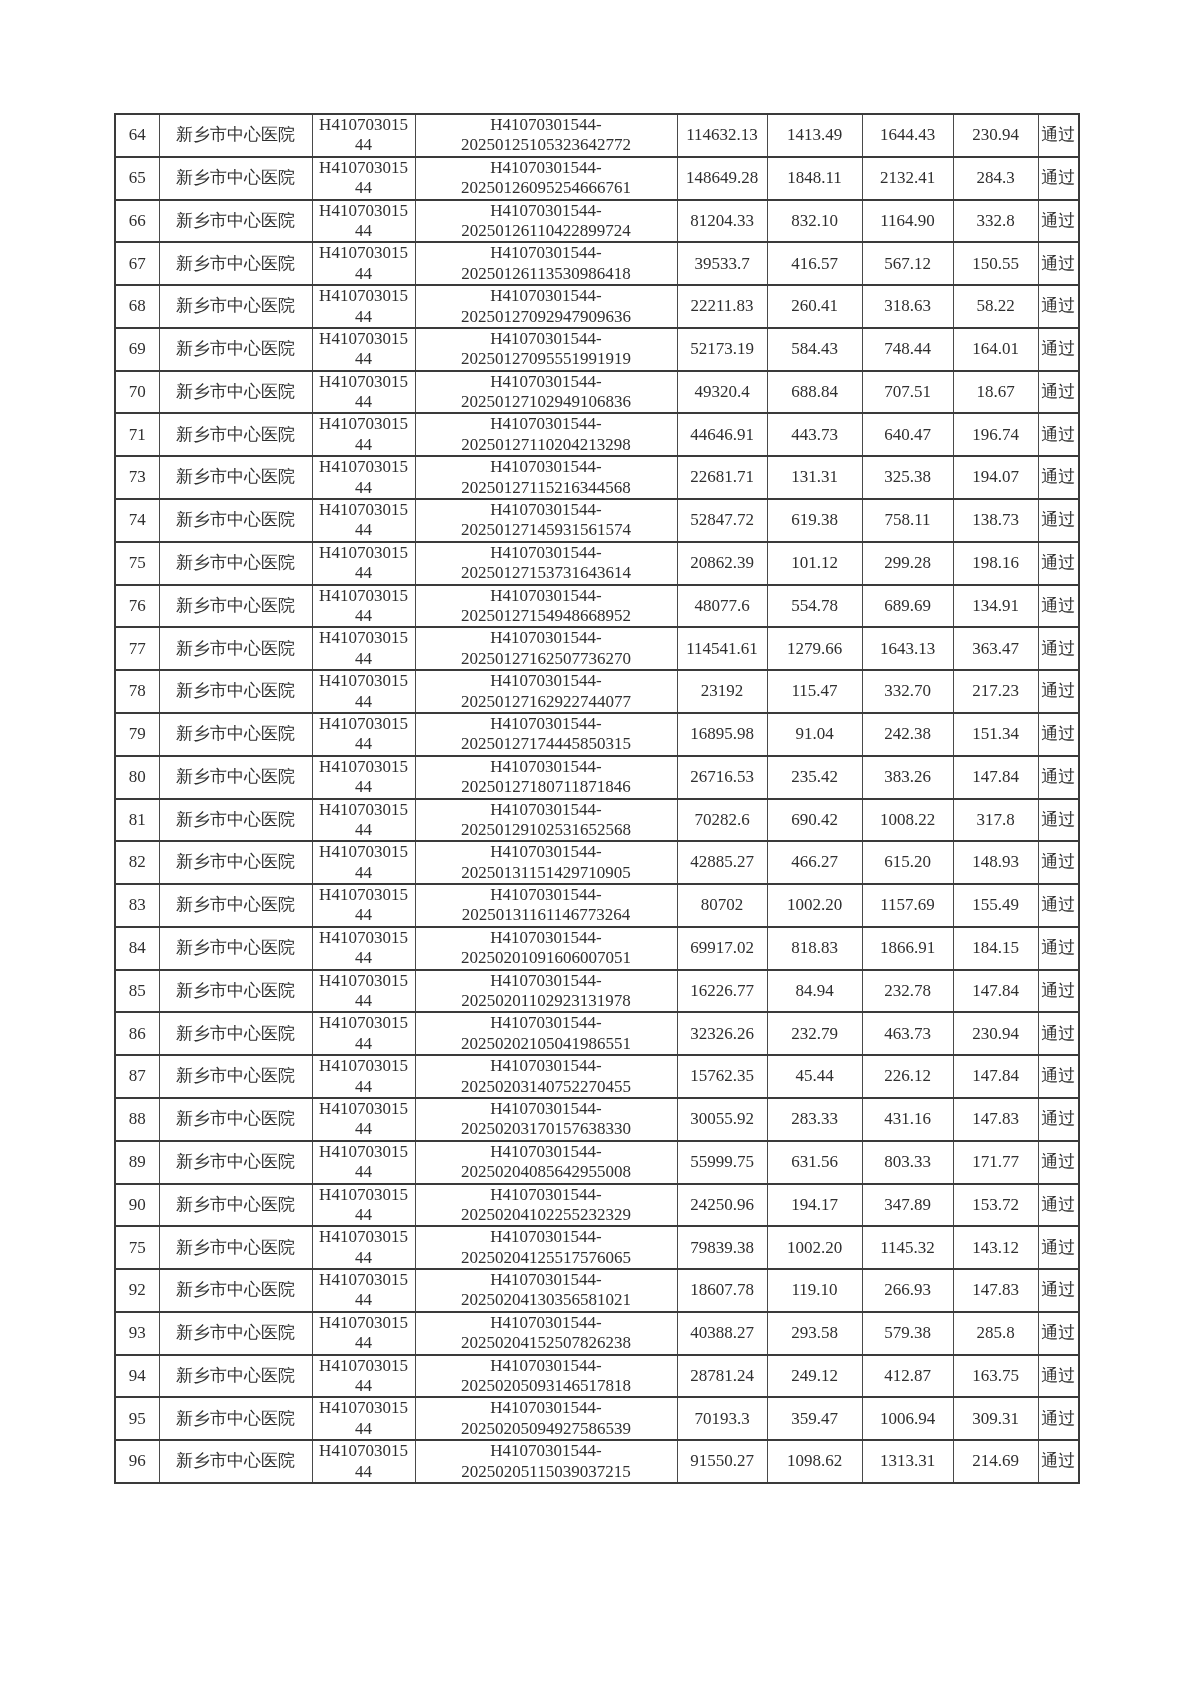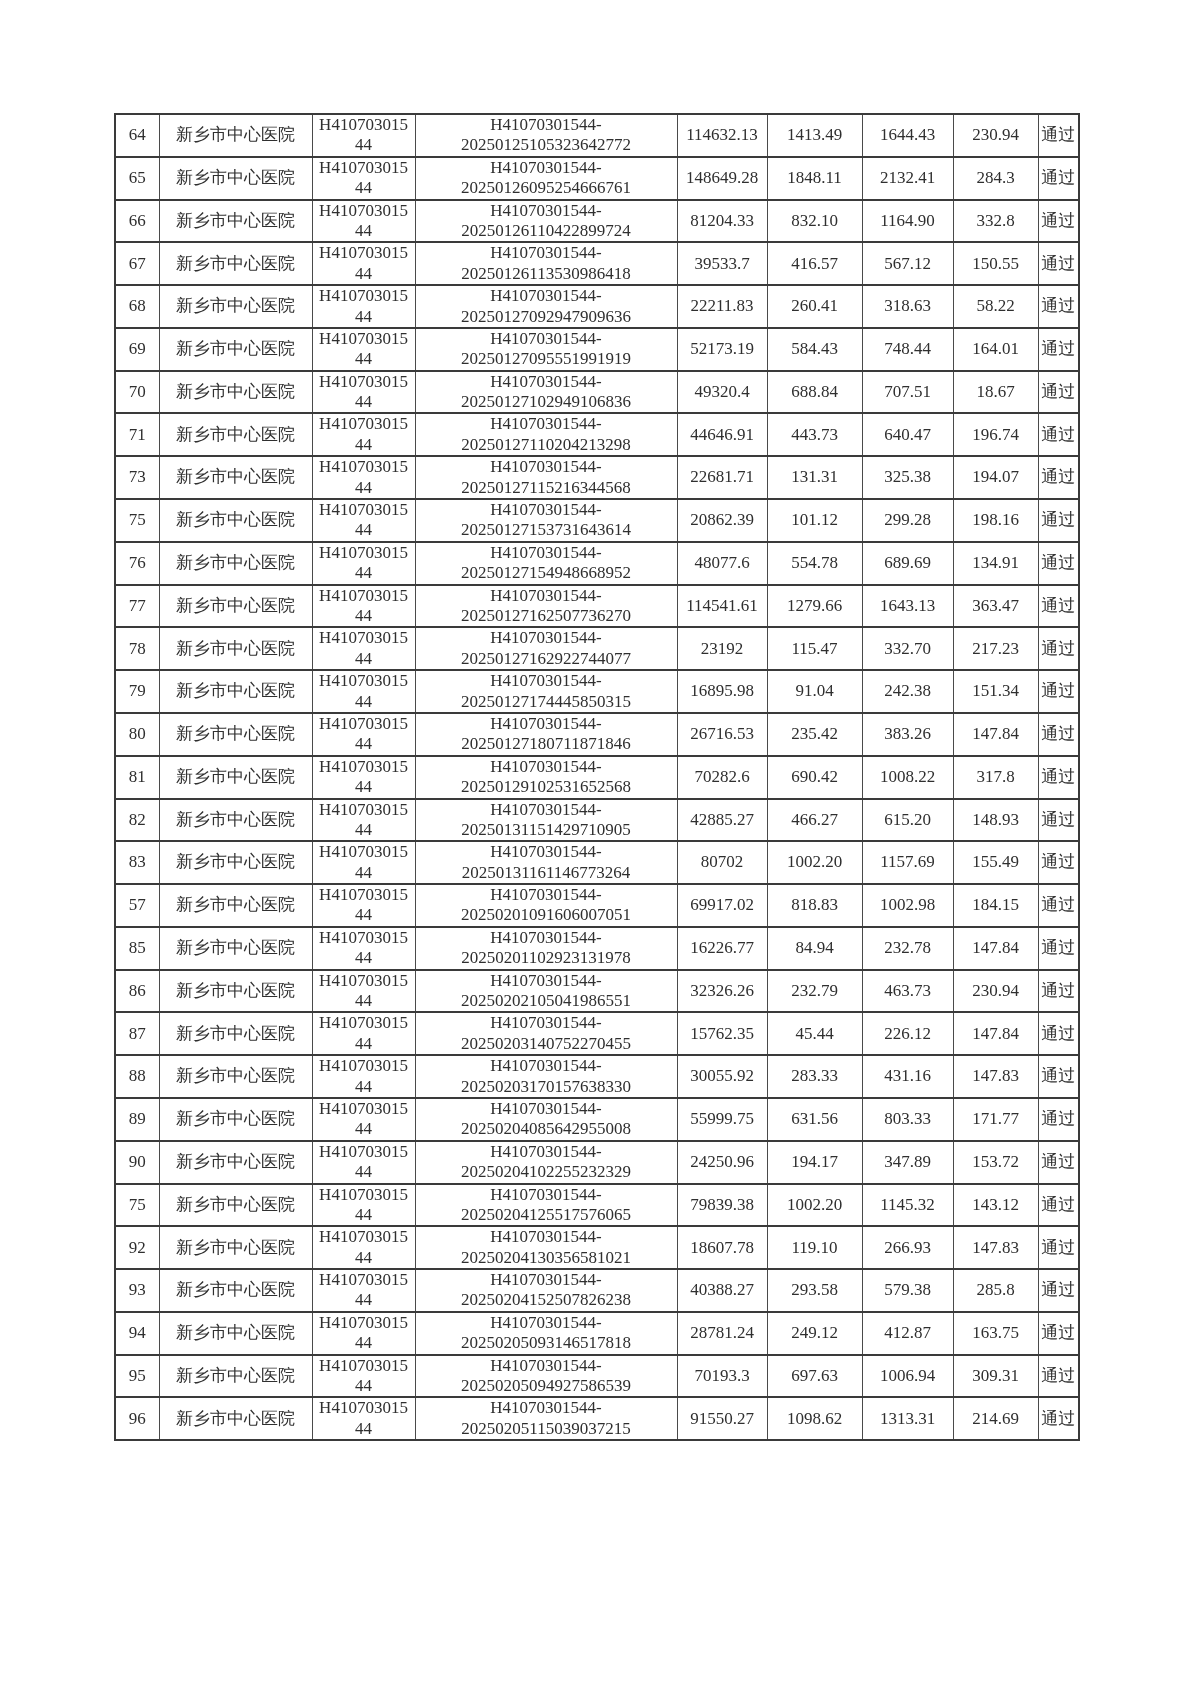--- a/index.html
+++ b/index.html
@@ -178,20 +178,33 @@
 44</td>
           <td>H41070301544-
 20250127115216344568</td>
           <td>22681.71</td>
           <td>131.31</td>
           <td>325.38</td>
           <td>194.07</td>
           <td>通过</td>
         </tr>
         <tr>
+          <td>74</td>
+          <td>新乡市中心医院</td>
+          <td>H410703015
+44</td>
+          <td>H41070301544-
+20250127145931561574</td>
+          <td>52847.72</td>
+          <td>619.38</td>
+          <td>758.11</td>
+          <td>138.73</td>
+          <td>通过</td>
+        </tr>
+        <tr>
           <td>75</td>
           <td>新乡市中心医院</td>
           <td>H410703015
 44</td>
           <td>H41070301544-
 20250127153731643614</td>
           <td>20862.39</td>
           <td>101.12</td>
           <td>299.28</td>
           <td>198.16</td>
@@ -295,29 +308,29 @@
 44</td>
           <td>H41070301544-
 20250131161146773264</td>
           <td>80702</td>
           <td>1002.20</td>
           <td>1157.69</td>
           <td>155.49</td>
           <td>通过</td>
         </tr>
         <tr>
-          <td>57</td>
+          <td>84</td>
           <td>新乡市中心医院</td>
           <td>H410703015
 44</td>
           <td>H41070301544-
 20250201091606007051</td>
           <td>69917.02</td>
           <td>818.83</td>
-          <td>1002.98</td>
+          <td>1866.91</td>
           <td>184.15</td>
           <td>通过</td>
         </tr>
         <tr>
           <td>85</td>
           <td>新乡市中心医院</td>
           <td>H410703015
 44</td>
           <td>H41070301544-
 20250201102923131978</td>
@@ -445,21 +458,21 @@
           <td>通过</td>
         </tr>
         <tr>
           <td>95</td>
           <td>新乡市中心医院</td>
           <td>H410703015
 44</td>
           <td>H41070301544-
 20250205094927586539</td>
           <td>70193.3</td>
-          <td>697.63</td>
+          <td>359.47</td>
           <td>1006.94</td>
           <td>309.31</td>
           <td>通过</td>
         </tr>
         <tr>
           <td>96</td>
           <td>新乡市中心医院</td>
           <td>H410703015
 44</td>
           <td>H41070301544-

